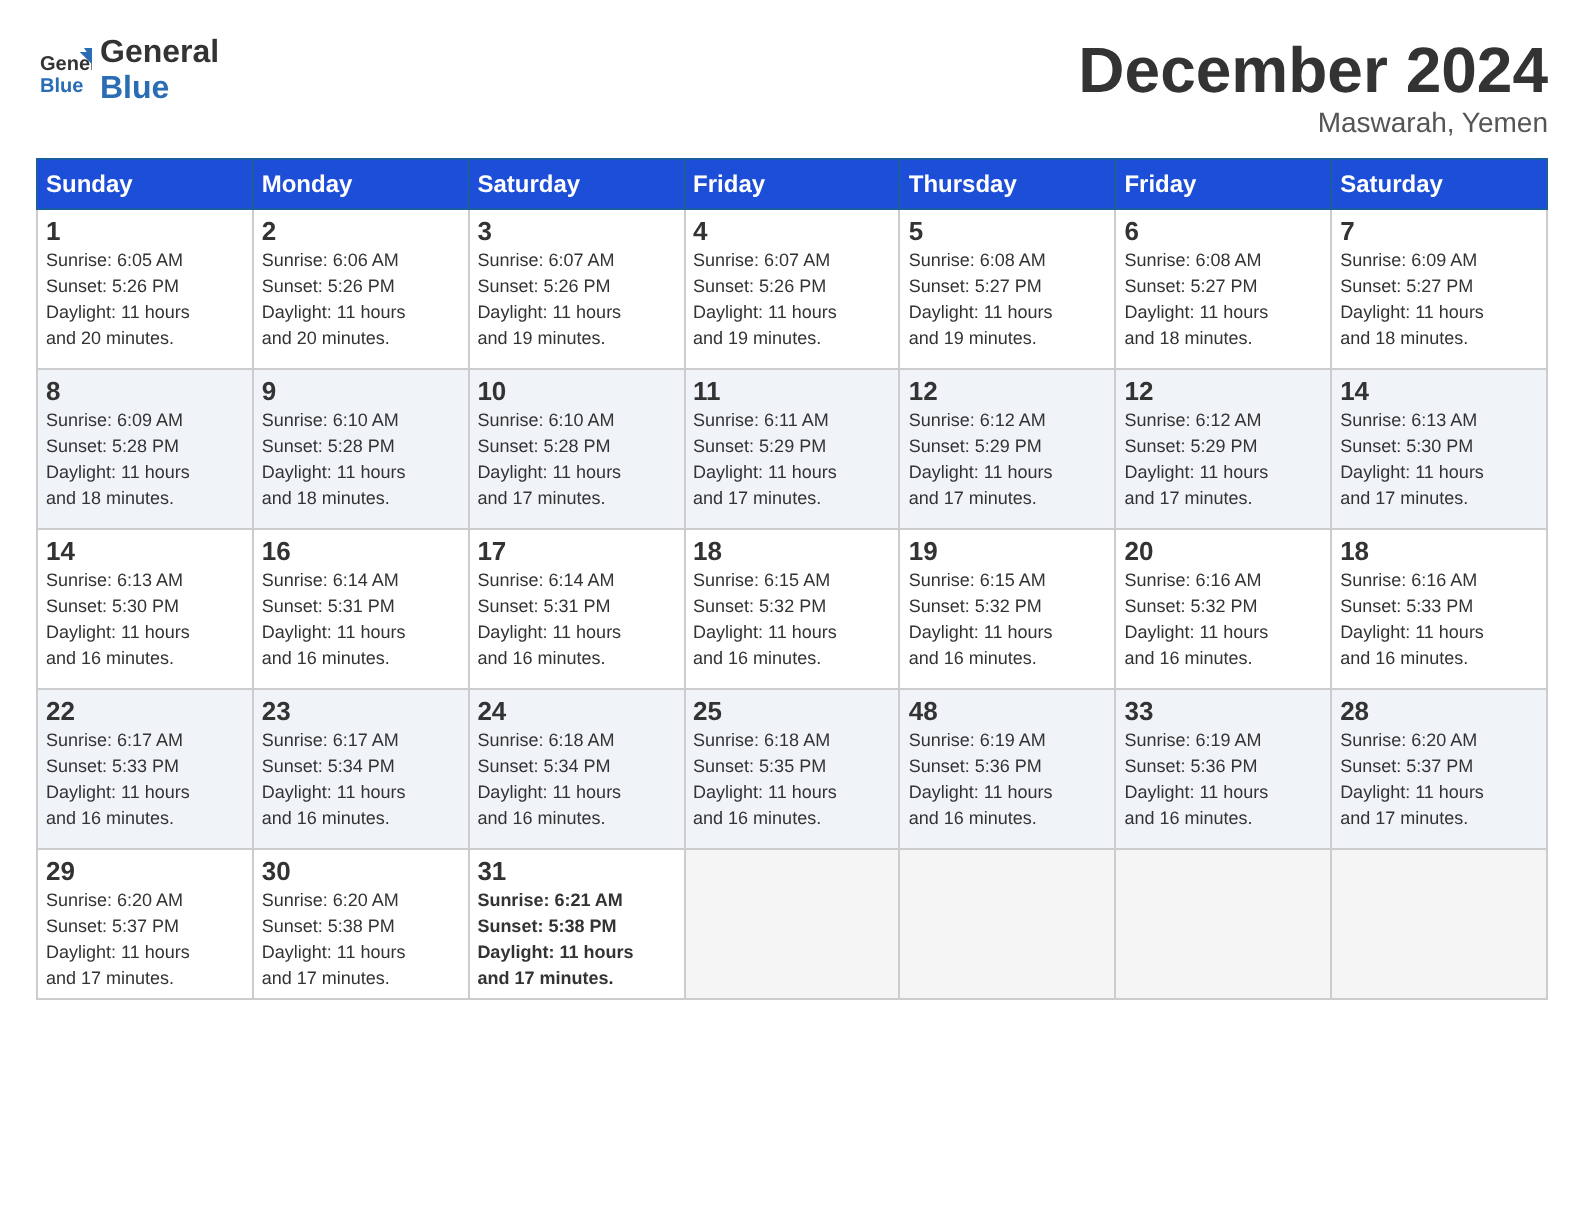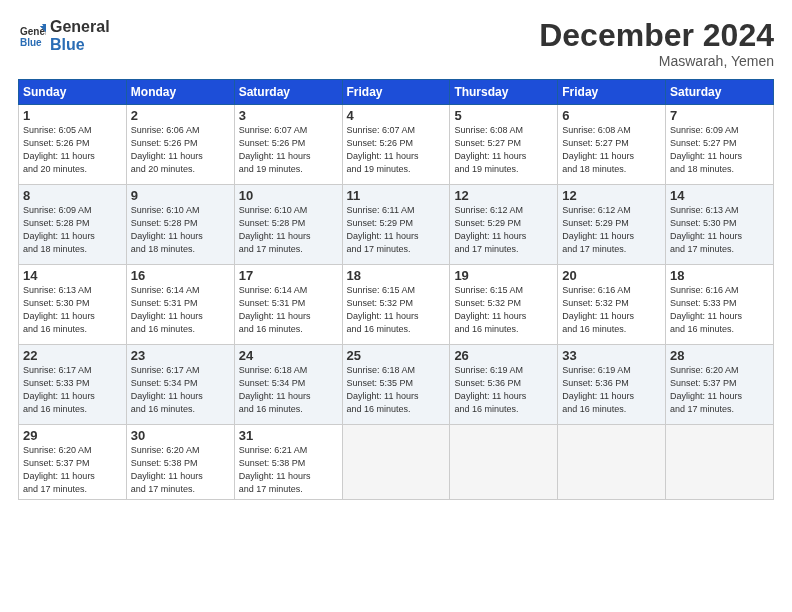--- a/index.html
+++ b/index.html
@@ -301,21 +301,21 @@
 and 16 minutes.</div>
           </td>
           <td>
             <span class="day-num">25</span>
             <div class="day-info" style="white-space: pre-line;">Sunrise: 6:18 AM
 Sunset: 5:35 PM
 Daylight: 11 hours
 and 16 minutes.</div>
           </td>
           <td>
-            <span class="day-num">26</span>
+            <span class="day-num">48</span>
             <div class="day-info" style="white-space: pre-line;">Sunrise: 6:19 AM
 Sunset: 5:36 PM
 Daylight: 11 hours
 and 16 minutes.</div>
           </td>
           <td>
             <span class="day-num">33</span>
             <div class="day-info" style="white-space: pre-line;">Sunrise: 6:19 AM
 Sunset: 5:36 PM
 Daylight: 11 hours
@@ -339,21 +339,21 @@
           </td>
           <td>
             <span class="day-num">30</span>
             <div class="day-info" style="white-space: pre-line;">Sunrise: 6:20 AM
 Sunset: 5:38 PM
 Daylight: 11 hours
 and 17 minutes.</div>
           </td>
           <td>
             <span class="day-num">31</span>
-            <div class="day-info" style="white-space: pre-line;">Sunrise: 6:21 AM
+            <div class="day-info" style="white-space: pre-line; font-weight: bold;">Sunrise: 6:21 AM
 Sunset: 5:38 PM
 Daylight: 11 hours
 and 17 minutes.</div>
           </td>
           <td class="empty"></td>
           <td class="empty"></td>
           <td class="empty"></td>
           <td class="empty"></td>
         </tr>
       </tbody>

